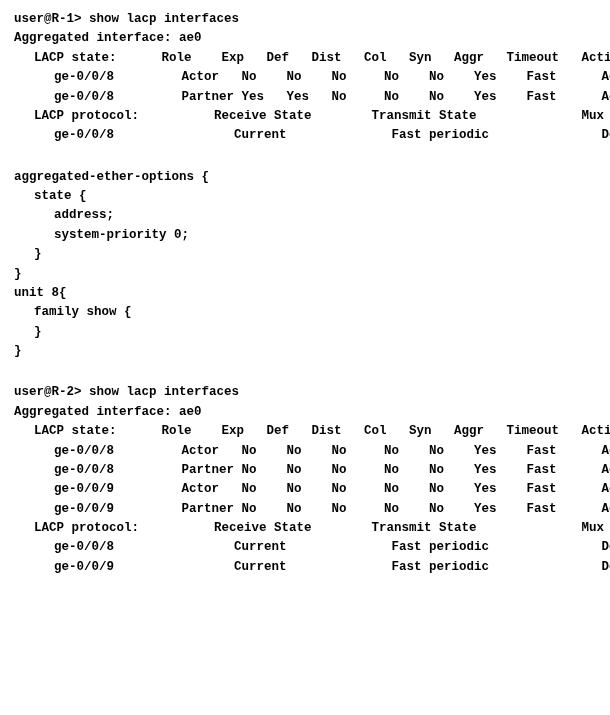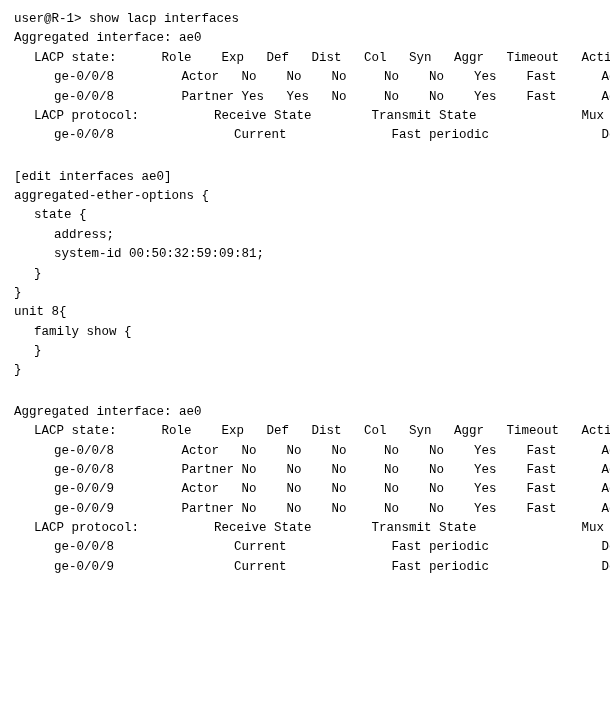--- a/index.html
+++ b/index.html
@@ -15,20 +15,21 @@
       width: 610px;
       min-height: 715px;
       padding: 10px 14px;
     }
     .terminal-block {
       margin-bottom: 8px;
     }
     .line {
       white-space: pre;
       line-height: 1.55;
+      font-weight: bold;
     }
     .indent1 { padding-left: 20px; }
     .indent2 { padding-left: 40px; }
     .spacer {
       height: 14px;
     }
   </style>
 </head>
 <body>
 
@@ -37,34 +38,34 @@
       <div class="line">user@R-1&gt; show lacp interfaces</div>
       <div class="line">Aggregated interface: ae0</div>
       <div class="line indent1">LACP state:      Role    Exp   Def   Dist   Col   Syn   Aggr   Timeout   Activity</div>
       <div class="line indent2">ge-0/0/8         Actor   No    No    No     No    No    Yes    Fast      Active</div>
       <div class="line indent2">ge-0/0/8         Partner Yes   Yes   No     No    No    Yes    Fast      Active</div>
       <div class="line indent1">LACP protocol:          Receive State        Transmit State              Mux State</div>
       <div class="line indent2">ge-0/0/8                Current              Fast periodic               Detached</div>
     </div>
     <div class="spacer"></div>
     <div class="terminal-block">
-      <div class="line">[edit interfaces ae0]</div>
       <div class="line">aggregated-ether-options {</div>
       <div class="line indent1">state {</div>
       <div class="line indent2">address;</div>
-      <div class="line indent2">system-id 00:50:32:59:09:81;</div>
+      <div class="line indent2">system-priority 0;</div>
       <div class="line indent1">}</div>
       <div class="line">}</div>
       <div class="line">unit 8{</div>
       <div class="line indent1">family show {</div>
       <div class="line indent1">}</div>
       <div class="line">}</div>
     </div>
     <div class="spacer"></div>
     <div class="terminal-block">
+      <div class="line">user@R-2&gt; show lacp interfaces</div>
       <div class="line">Aggregated interface: ae0</div>
       <div class="line indent1">LACP state:      Role    Exp   Def   Dist   Col   Syn   Aggr   Timeout   Activity</div>
       <div class="line indent2">ge-0/0/8         Actor   No    No    No     No    No    Yes    Fast      Active</div>
       <div class="line indent2">ge-0/0/8         Partner No    No    No     No    No    Yes    Fast      Active</div>
       <div class="line indent2">ge-0/0/9         Actor   No    No    No     No    No    Yes    Fast      Active</div>
       <div class="line indent2">ge-0/0/9         Partner No    No    No     No    No    Yes    Fast      Active</div>
       <div class="line indent1">LACP protocol:          Receive State        Transmit State              Mux State</div>
       <div class="line indent2">ge-0/0/8                Current              Fast periodic               Detached</div>
       <div class="line indent2">ge-0/0/9                Current              Fast periodic               Detached</div>
     </div>

